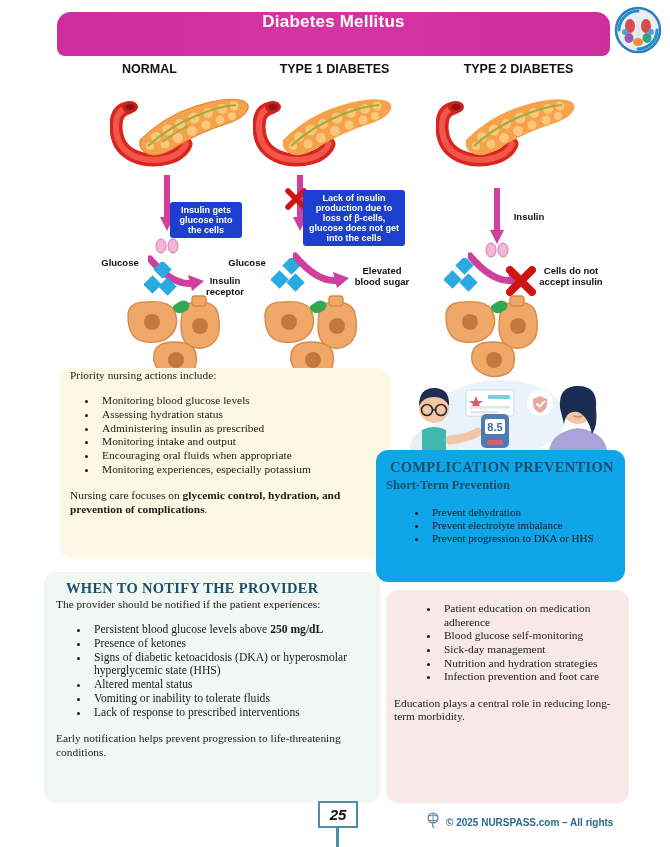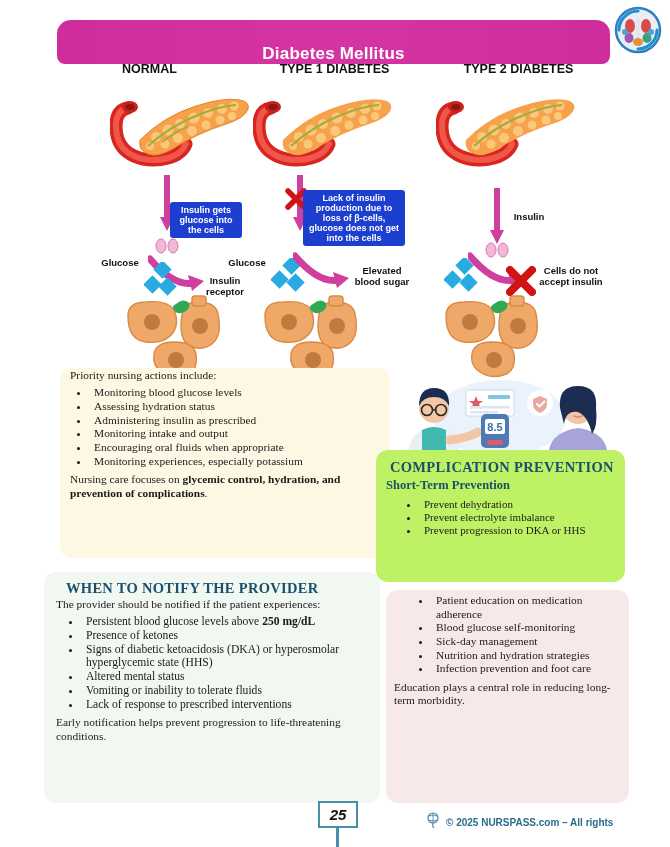--- a/index.html
+++ b/index.html
@@ -11,21 +11,21 @@
   }
   .page { position: relative; width: 670px; height: 847px; }
 
   
   .header-bar {
     position: absolute; left: 57px; top: 12px;
     width: 553px; height: 44px;
     background: #d12f9c;
     background: linear-gradient(90deg,#cf2d9b 0%, #d634a3 50%, #cf2d9b 100%);
     border-radius: 14px 14px 8px 8px;
-    display: flex; align-items: flex-end; justify-content: center; margin-top: 8px;
+    display: flex; align-items: flex-start; justify-content: center;
   }
   .header-title {
     font-family: "Liberation Sans", sans-serif;
     font-weight: bold; font-size: 17px; color: #ffffff;
     letter-spacing: .2px;
   }
   .logo {
     position: absolute; right: 6px; top: 4px;
     width: 52px; height: 52px;
   }
@@ -81,21 +81,21 @@
 
   
   .card { position: absolute; border-radius: 12px; }
 
   .card-nursing {
     left: 60px; top: 368px; width: 330px; height: 190px;
     background: #fdf8e4;
   }
   .card-compl {
     left: 376px; top: 450px; width: 249px; height: 132px;
-    background: #bef264;
+    background: #0ea5e9;
   }
   .card-notify {
     left: 44px; top: 572px; width: 336px; height: 231px;
     background: #f1f7f1;
   }
   .card-long {
     left: 386px; top: 590px; width: 243px; height: 213px;
     background: #f8e9e9;
   }
 
@@ -116,21 +116,21 @@
     padding: 3px 0 1px 10px;
   }
 
   .body-text {
     font-size: 11.4px; color: #1a1a1a; line-height: 1.17;
   }
   .p-lead { padding: 1px 10px 0 12px; }
   .p-lead-n { padding: 1px 12px 0 10px; }
 
   ul.bullets {
-    margin: 4px; padding: 0 8px 0 26px;
+    margin: 12px; padding: 0 8px 0 26px;
     list-style: disc;
     font-size: 11.4px; color: #1a1a1a; line-height: 1.2;
   }
   ul.bullets li { margin: 0; padding-left: 4px; }
   ul.bullets-sm { padding-left: 40px; font-size: 11px; line-height: 1.18; }
   ul.bullets-lg { padding-left: 34px; font-size: 11.6px; line-height: 1.19; }
 
   .p-close { padding: 1px 10px 0 12px; font-size: 11.4px; line-height: 1.17; color: #1a1a1a; }
   b { font-weight: bold; }
 

